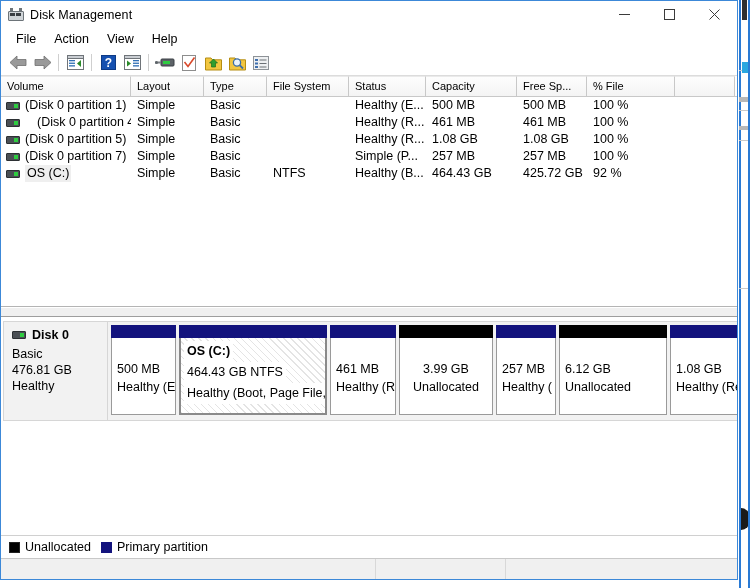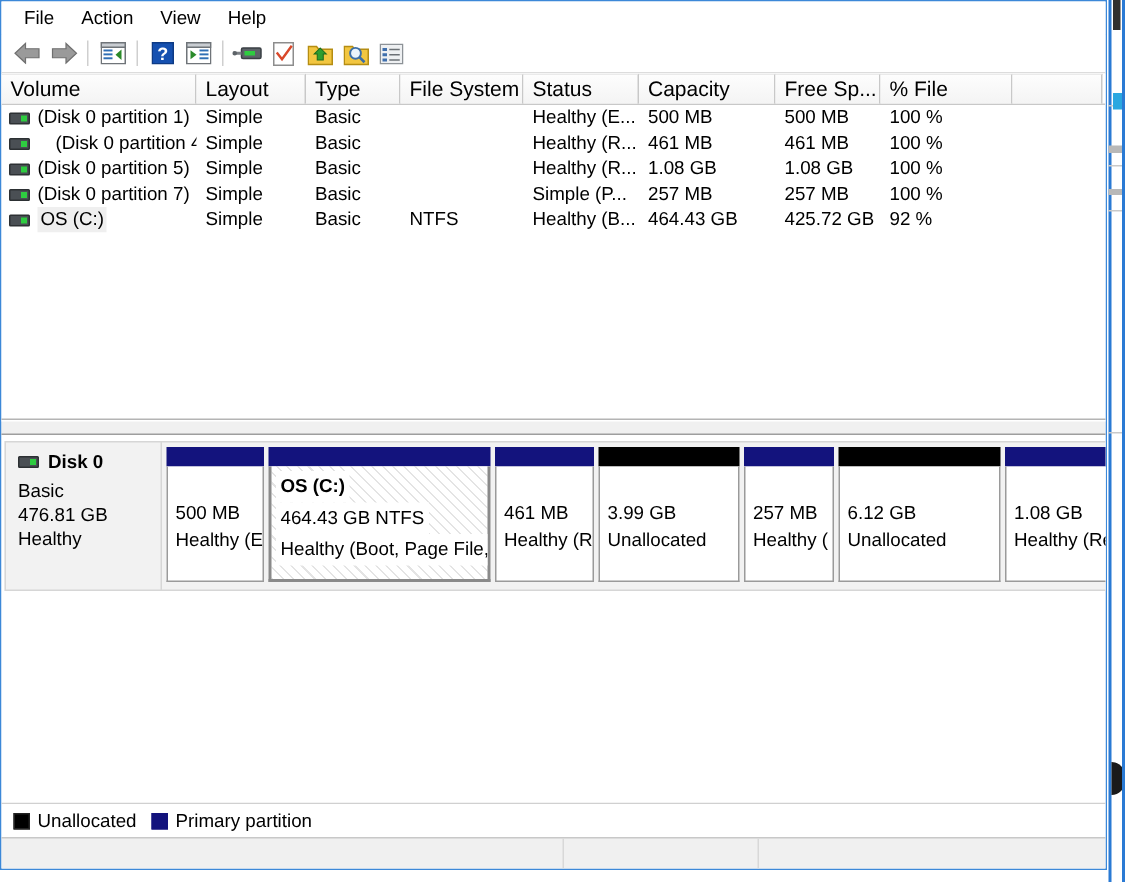--- a/index.html
+++ b/index.html
@@ -152,21 +152,21 @@
   .list-header {
     display: flex;
     height: 20px;
     background: #ffffff;
     border-bottom: 1px solid #c8c8c8;
   }
   .lh-cell {
     border-right: 1px solid #c8c8c8;
     border-top: 1px solid #eaeaea;
     box-sizing: border-box;
-    font-size: 14px;
+    font-size: 11px;
     line-height: 19px;
     padding-left: 6px;
     color: #000;
     background: linear-gradient(to bottom, #fdfdfd 0%, #f4f4f4 100%);
     overflow: hidden;
     white-space: nowrap;
   }
   .rows { }
   .vrow {
     display: flex;
@@ -378,20 +378,47 @@
   <div class="bg-strip" style="top:126px;left:0;width:11px;height:4px;background:#b8b8b8;"></div>
   <div class="bg-line" style="top:110px;"></div>
   <div class="bg-line" style="top:140px;"></div>
   <div class="bg-line" style="top:288px;"></div>
   <div class="bg-strip" style="top:508px;left:2px;width:9px;height:22px;background:#1a1a1a;border-radius:0 9px 9px 0;"></div>
   <div class="bg-strip" style="top:0;height:588px;width:2px;left:9px;background:#2a7ad4;"></div>
 </div>
 
 <div id="window">
 
+  <div class="titlebar">
+    <div class="title-icon">
+      <div class="ti-leg"></div>
+        <div class="ti-leg2"></div>
+      <div class="ti-body"></div>
+      <div class="ti-slot"></div>
+        <div class="ti-slot2"></div>
+    </div>
+    <div class="title-text">Disk Management</div>
+    <div class="win-controls">
+      <div class="win-btn">
+        <svg width="11" height="11" viewBox="0 0 11 11">
+          <rect x="0" y="5" width="11" height="1" fill="#3b3b3b"></rect>
+        </svg>
+      </div>
+      <div class="win-btn">
+        <svg width="11" height="11" viewBox="0 0 11 11">
+          <rect x="0.5" y="0.5" width="10" height="10" fill="none" stroke="#3b3b3b"></rect>
+        </svg>
+      </div>
+      <div class="win-btn">
+        <svg width="11" height="11" viewBox="0 0 11 11">
+          <path d="M0.5 0.5 L10.5 10.5 M10.5 0.5 L0.5 10.5" stroke="#3b3b3b" fill="none"></path>
+        </svg>
+      </div>
+    </div>
+  </div>
 
   <div class="menubar">
     <div class="menu-item">File</div>
     <div class="menu-item">Action</div>
     <div class="menu-item">View</div>
     <div class="menu-item">Help</div>
   </div>
 
   <div class="toolbar">
 
@@ -602,21 +629,21 @@
           </div>
           <div class="part" style="width: 66px;">
             <div class="part-bar" style="background: rgb(19, 19, 125);"></div>
             <div class="part-body" style="padding-top: 22px;">
               <div>461 MB</div>
               <div>Healthy (R</div>
             </div>
           </div>
           <div class="part" style="width: 94px;">
             <div class="part-bar" style="background: rgb(0, 0, 0);"></div>
-            <div class="part-body" style="padding-top: 22px;">
+            <div class="part-body" style="padding-top: 22px; text-align: center;">
               <div>3.99 GB</div>
               <div>Unallocated</div>
             </div>
           </div>
           <div class="part" style="width: 60px;">
             <div class="part-bar" style="background: rgb(19, 19, 125);"></div>
             <div class="part-body" style="padding-top: 22px;">
               <div>257 MB</div>
               <div>Healthy (</div>
             </div>

